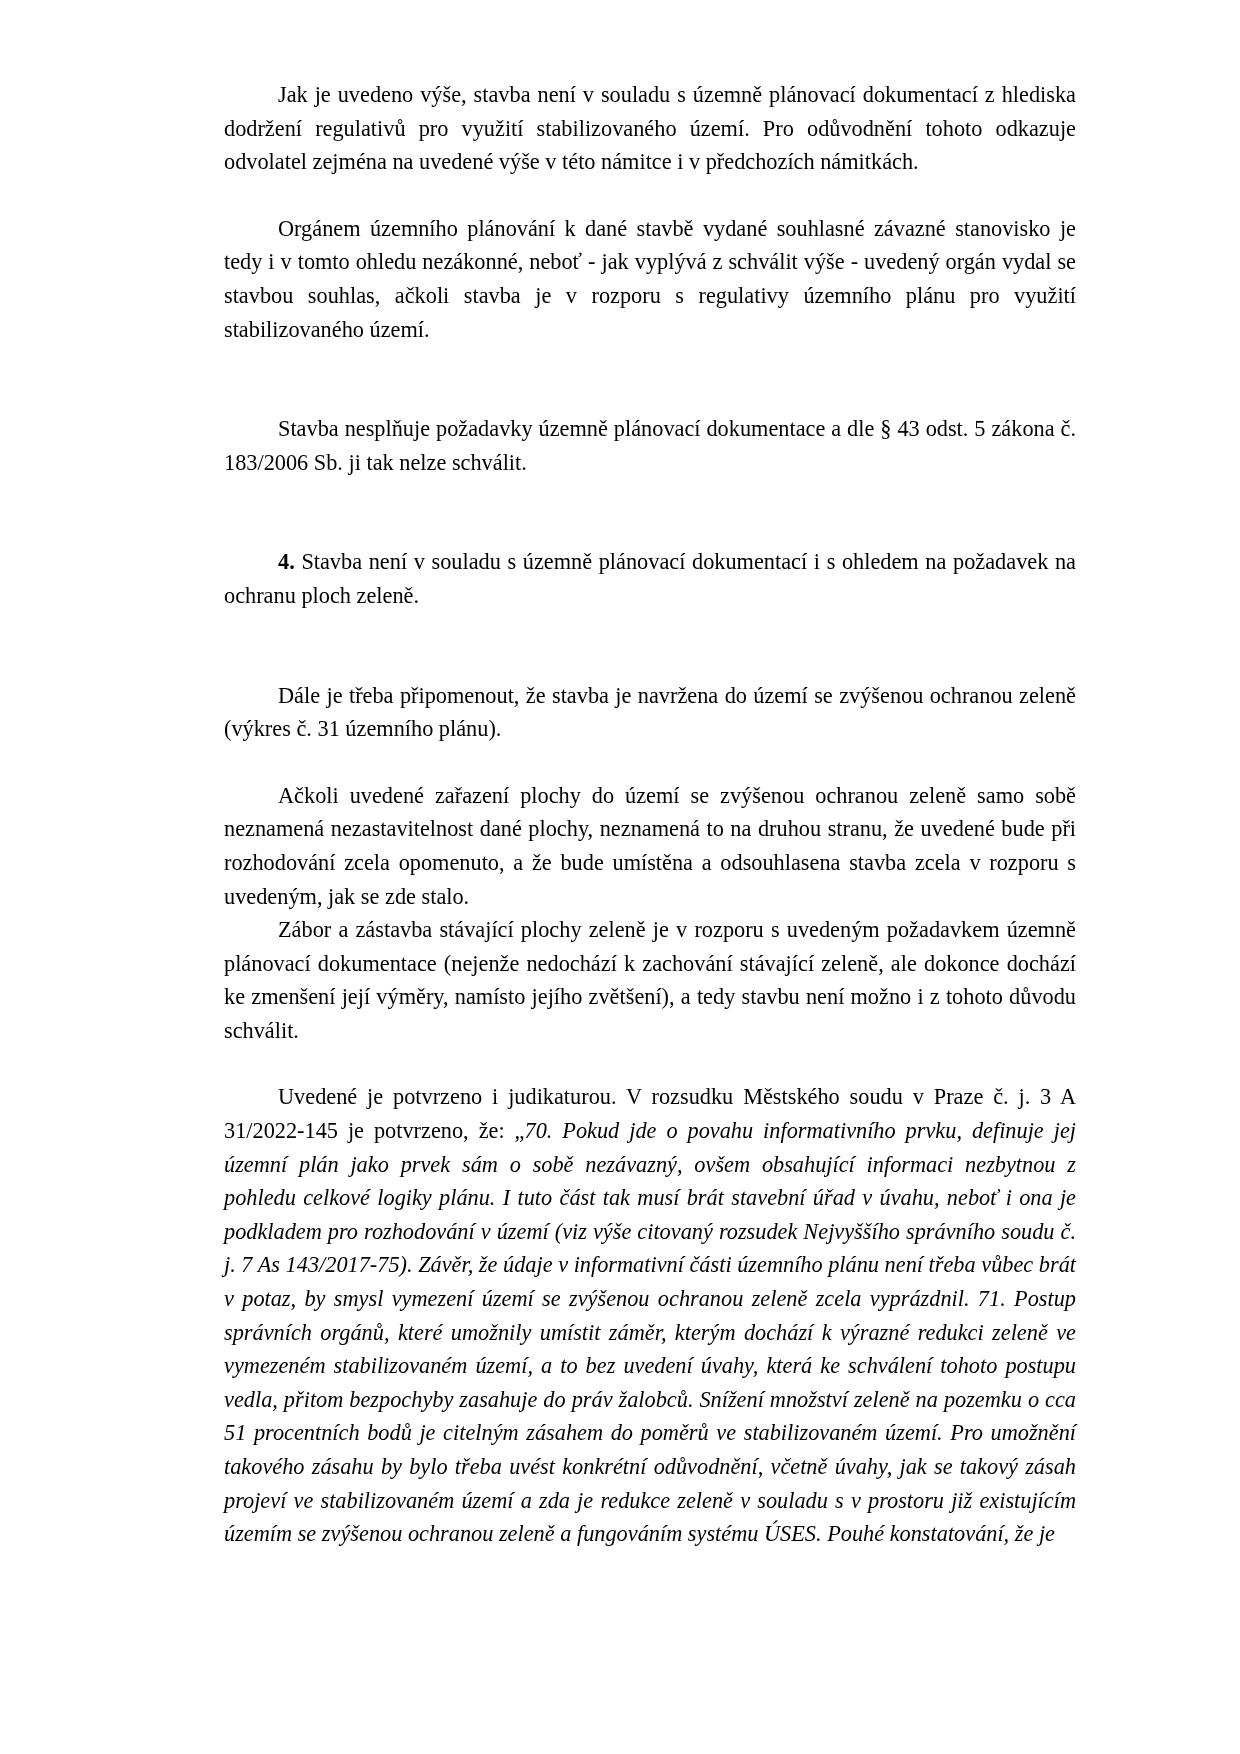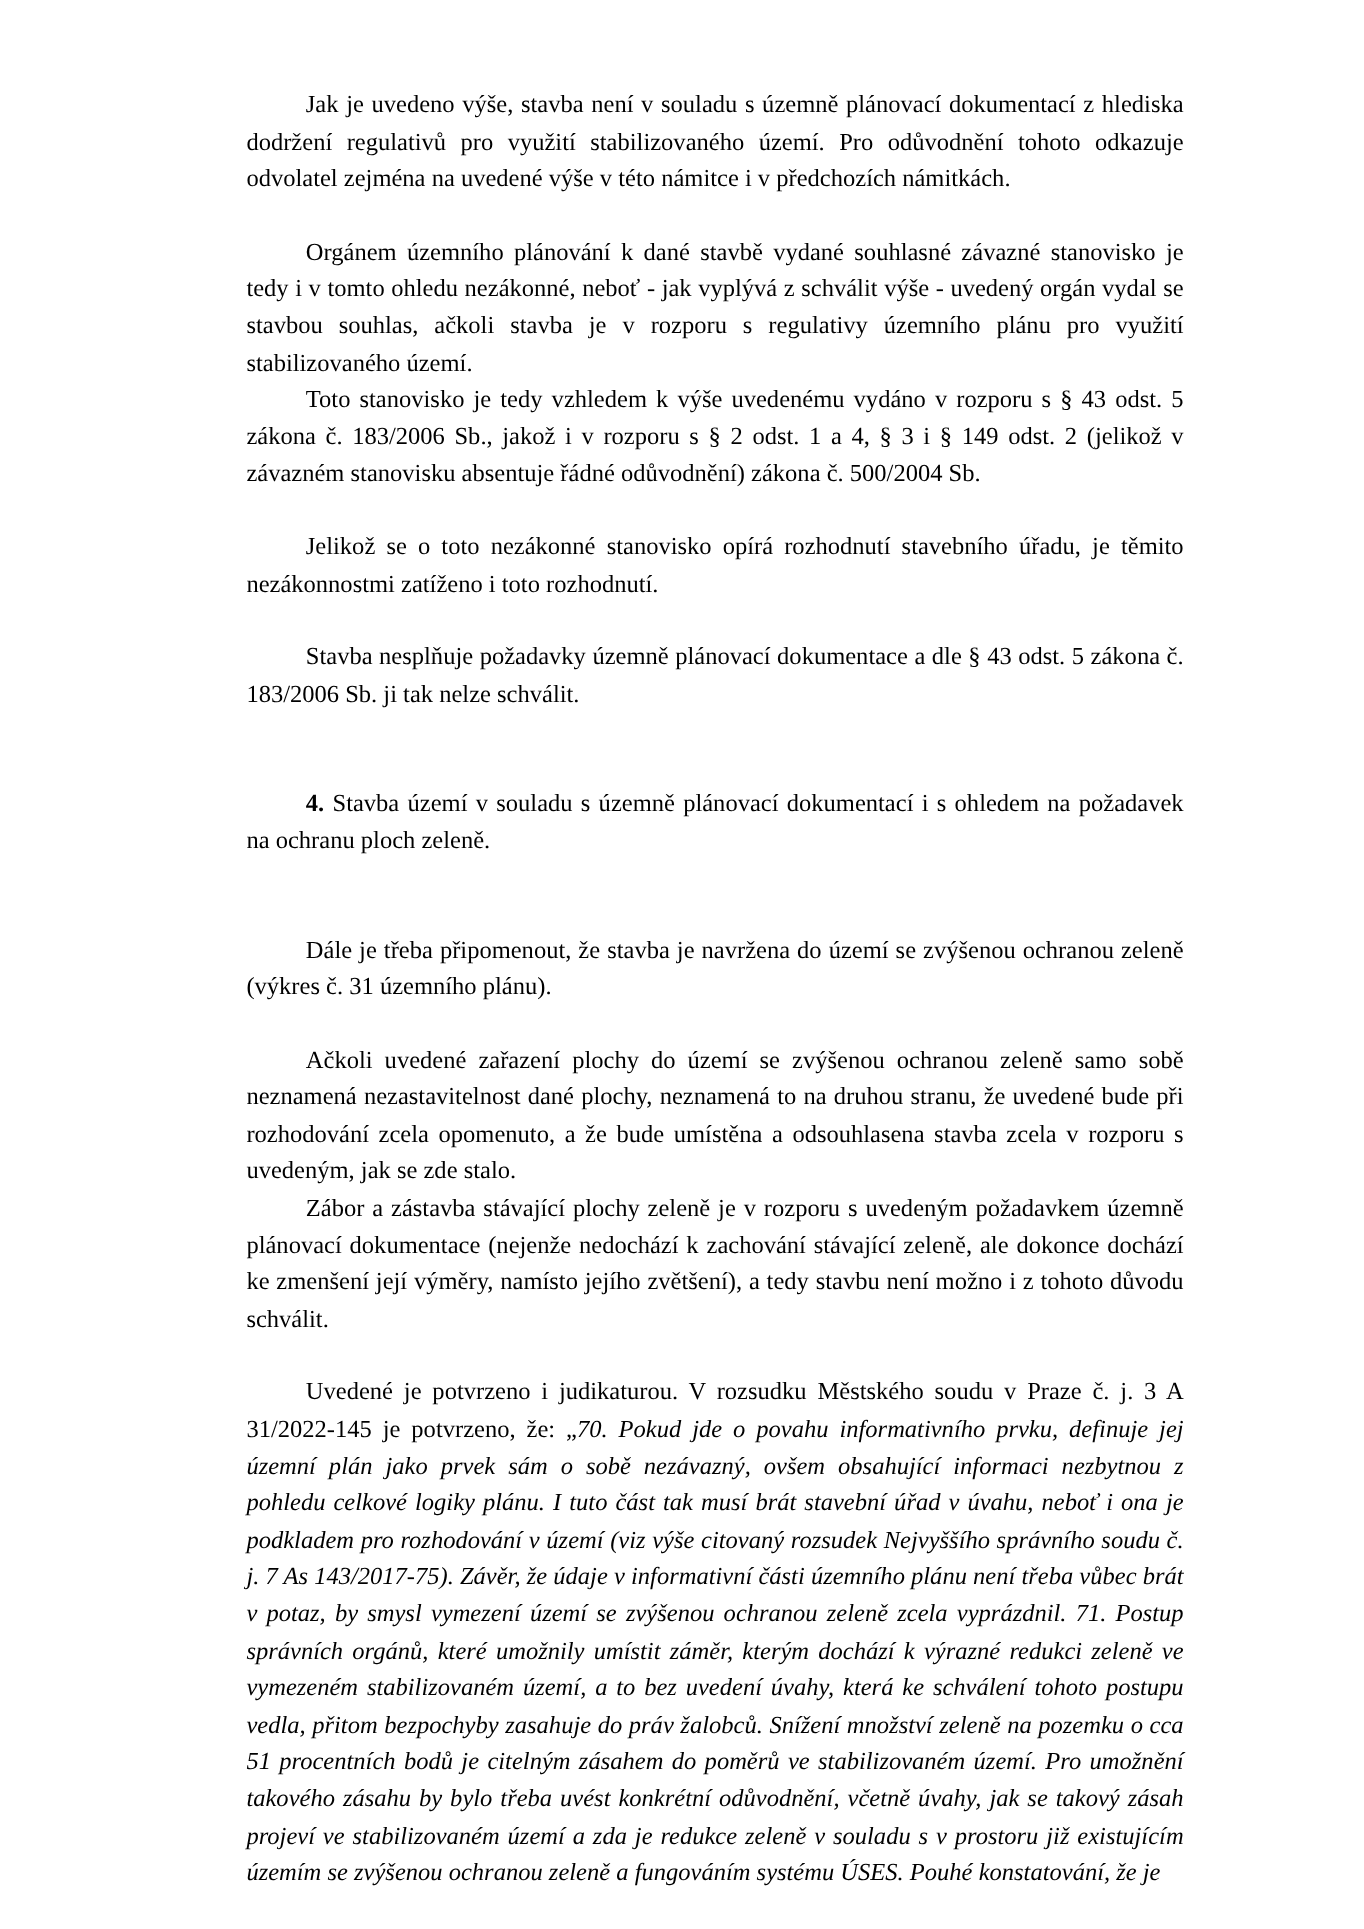--- a/index.html
+++ b/index.html
@@ -55,33 +55,31 @@
 
 <div class="page">
   <div class="content">
 
     <p class="indent">Jak je uvedeno výše, stavba není v souladu s územně plánovací dokumentací z hlediska dodržení regulativů pro využití stabilizovaného území. Pro odůvodnění tohoto odkazuje odvolatel zejména na uvedené výše v této námitce i v předchozích námitkách.</p>
 
     <div class="gap-lg"></div>
 
     <p class="indent">Orgánem územního plánování k dané stavbě vydané souhlasné závazné stanovisko je tedy i v tomto ohledu nezákonné, neboť - jak vyplývá z schválit výše - uvedený orgán vydal se stavbou souhlas, ačkoli stavba je v rozporu s regulativy územního plánu pro využití stabilizovaného území.</p>
 
-    <p class="indent">Toto stanovisko je tedy vzhledem k výše uvedenému vydáno v rozporu s § 43 odst. 5 zákona č. 183/2006 Sb., jakož i v rozporu s § 2 odst. 1 a 4, § 3 i § 149 odst. 2 (jelikož v závazném stanovisku absentuje řádné odůvodnění) zákona č. 500/2004 Sb.</p>
 
     <div class="gap-lg"></div>
 
-    <p class="indent">Jelikož se o toto nezákonné stanovisko opírá rozhodnutí stavebního úřadu, je těmito nezákonnostmi zatíženo i toto rozhodnutí.</p>
 
     <div class="gap-lg"></div>
 
     <p class="indent"><span class="u">Stavba nesplňuje požadavky územně plánovací dokumentace a dle § 43 odst. 5 zákona č. 183/2006 Sb. ji tak nelze schválit.</span></p>
 
     <div class="gap-xl"></div>
 
-    <p class="indent"><span class="b">4.</span> <span class="u">Stavba území v souladu s územně plánovací dokumentací i s ohledem na požadavek na ochranu ploch zeleně.</span></p>
+    <p class="indent"><span class="b">4.</span> <span class="u">Stavba není v souladu s územně plánovací dokumentací i s ohledem na požadavek na ochranu ploch zeleně.</span></p>
 
     <div class="gap-xl"></div>
 
     <p class="indent">Dále je třeba připomenout, že stavba je navržena do území se zvýšenou ochranou zeleně (výkres č. 31 územního plánu).</p>
 
 
     <div class="gap-lg"></div>
 
     <p class="indent">Ačkoli uvedené zařazení plochy do území se zvýšenou ochranou zeleně samo sobě neznamená nezastavitelnost dané plochy, neznamená to na druhou stranu, že uvedené bude při rozhodování zcela opomenuto, a že bude umístěna a odsouhlasena stavba zcela v rozporu s uvedeným, jak se zde stalo.</p>
 

